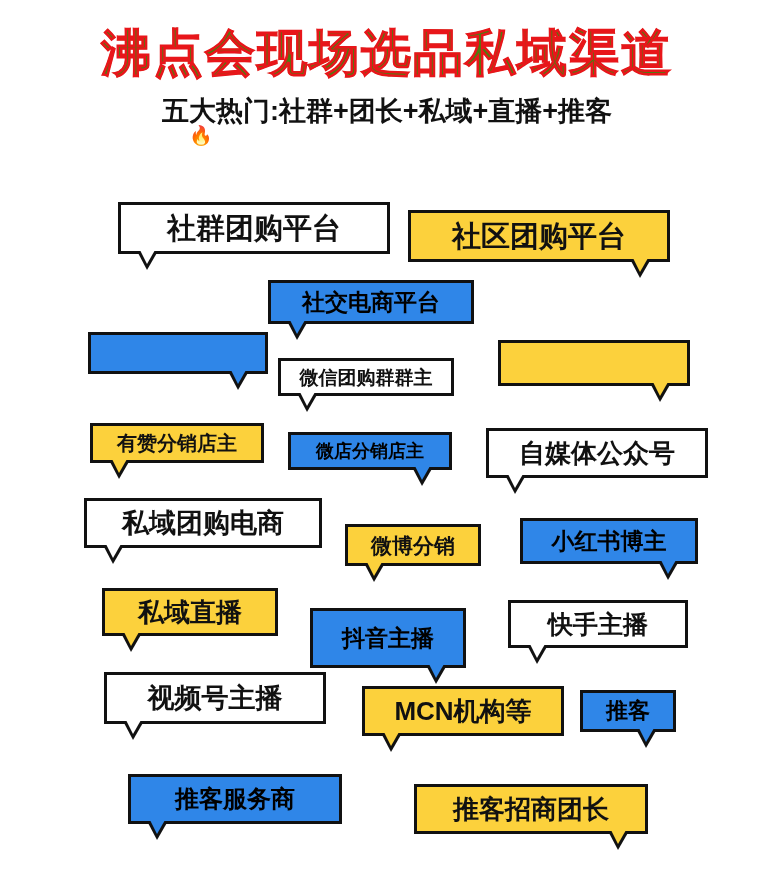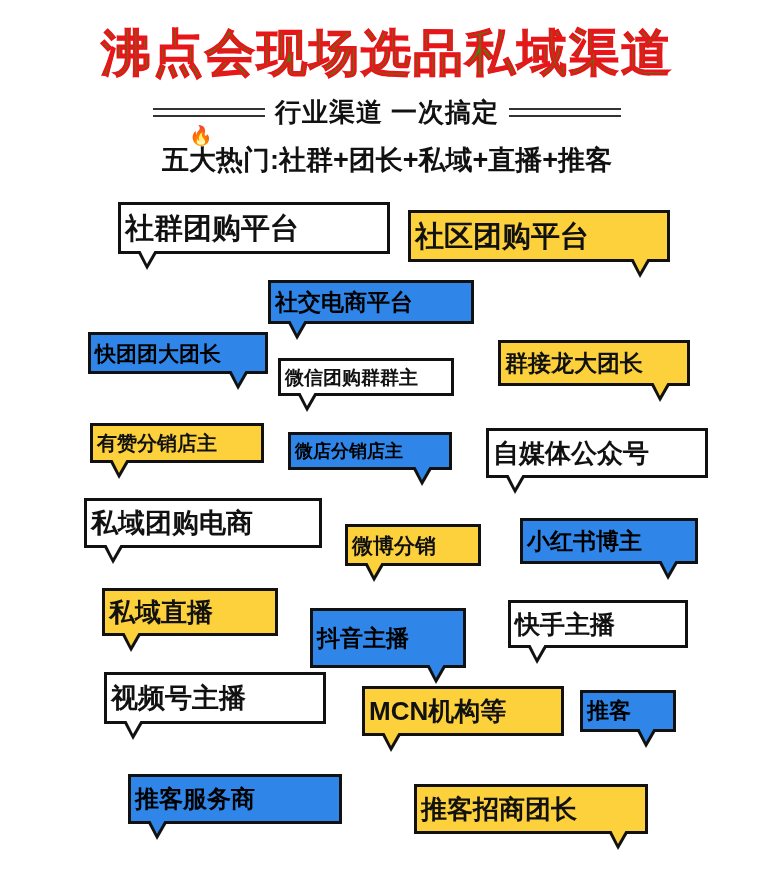--- a/index.html
+++ b/index.html
@@ -74,20 +74,21 @@
     font-size: 19px;
     line-height: 1;
   }
 
   
   .bubble {
     position: absolute;
     box-sizing: border-box;
     display: flex;
     align-items: center;
+    justify-content: center;
     border: 3px solid #111;
     white-space: nowrap;
     font-weight: bold;
     color: #111;
     background: #ffffff;
   }
   .bubble .txt {
     display: block;
     line-height: 1;
     padding: 0 4px;
@@ -125,25 +126,20 @@
   .c-blue { background: #2f86e8; color: #000000; }
   .c-blue .tail-in { border-top-color: #2f86e8; }
 </style>
 </head>
 <body>
 
 <div id="poster">
 
   <div class="header">
     <div class="title">沸点会现场选品私域渠道</div>
-    <div class="subtitle-row">
-      <span class="sub-line"></span>
-      <span class="subtitle">行业渠道 一次搞定</span>
-      <span class="sub-line"></span>
-    </div>
     <div class="tagline">五大热门:社群+团长+私域+直播+推客</div>
   </div>
   <div class="fire">🔥</div>
 
   <div id="bubbles">
       <div class="bubble c-white tail-left" style="left: 118px; top: 202px; width: 272px; height: 52px; font-size: 29px;">
         <span class="txt">社群团购平台</span>
         <span class="tail-out"></span>
         <span class="tail-in"></span>
       </div>
@@ -151,31 +147,29 @@
         <span class="txt">社区团购平台</span>
         <span class="tail-out"></span>
         <span class="tail-in"></span>
       </div>
       <div class="bubble c-blue tail-left" style="left: 268px; top: 280px; width: 206px; height: 44px; font-size: 23px;">
         <span class="txt">社交电商平台</span>
         <span class="tail-out"></span>
         <span class="tail-in"></span>
       </div>
       <div class="bubble c-blue tail-right" style="left: 88px; top: 332px; width: 180px; height: 42px; font-size: 21px;">
-        <span class="txt">快团团大团长</span>
         <span class="tail-out"></span>
         <span class="tail-in"></span>
       </div>
       <div class="bubble c-white tail-left" style="left: 278px; top: 358px; width: 176px; height: 38px; font-size: 19px;">
         <span class="txt">微信团购群群主</span>
         <span class="tail-out"></span>
         <span class="tail-in"></span>
       </div>
       <div class="bubble c-yellow tail-right" style="left: 498px; top: 340px; width: 192px; height: 46px; font-size: 23px;">
-        <span class="txt">群接龙大团长</span>
         <span class="tail-out"></span>
         <span class="tail-in"></span>
       </div>
       <div class="bubble c-yellow tail-left" style="left: 90px; top: 423px; width: 174px; height: 40px; font-size: 20px;">
         <span class="txt">有赞分销店主</span>
         <span class="tail-out"></span>
         <span class="tail-in"></span>
       </div>
       <div class="bubble c-blue tail-right" style="left: 288px; top: 432px; width: 164px; height: 38px; font-size: 18px;">
         <span class="txt">微店分销店主</span>

